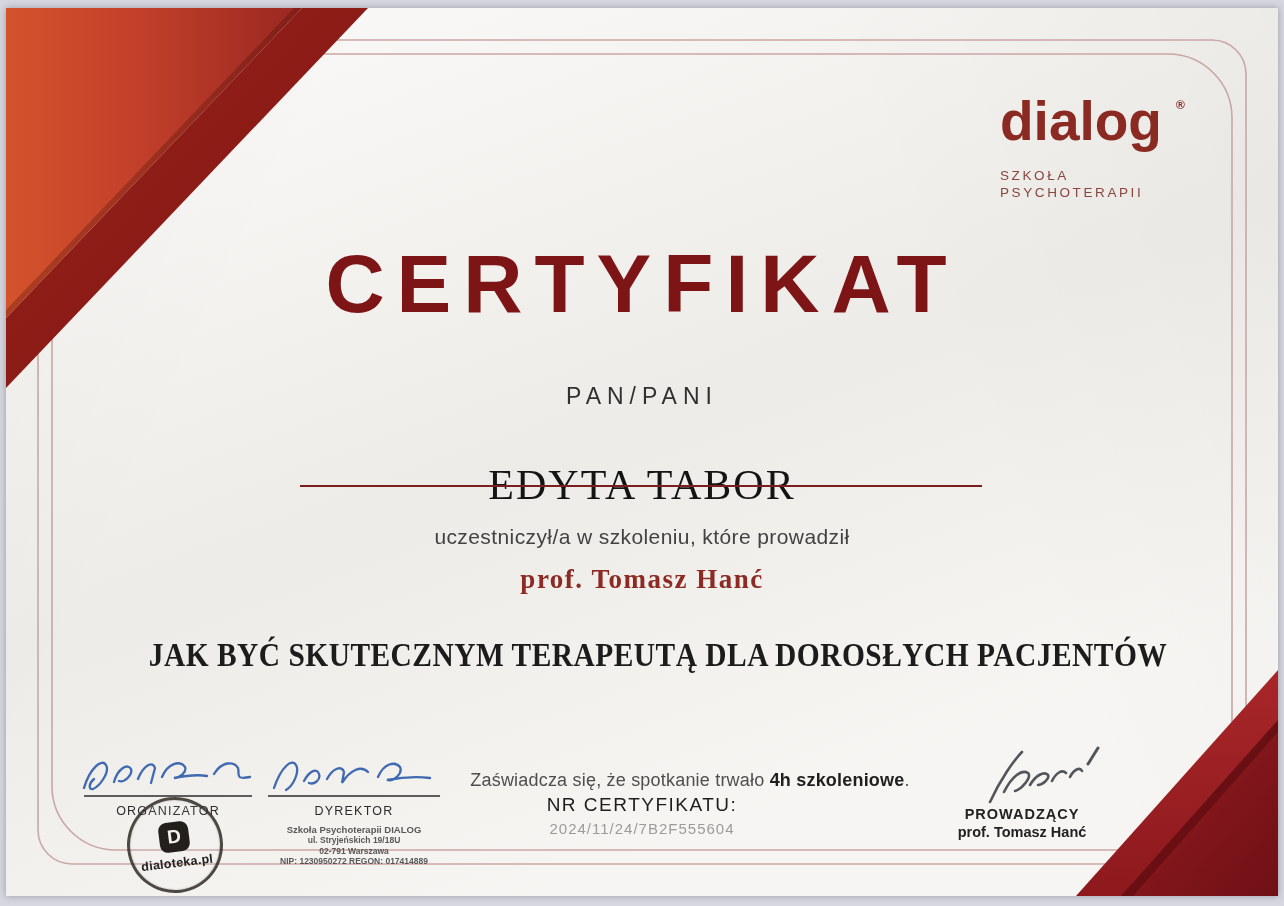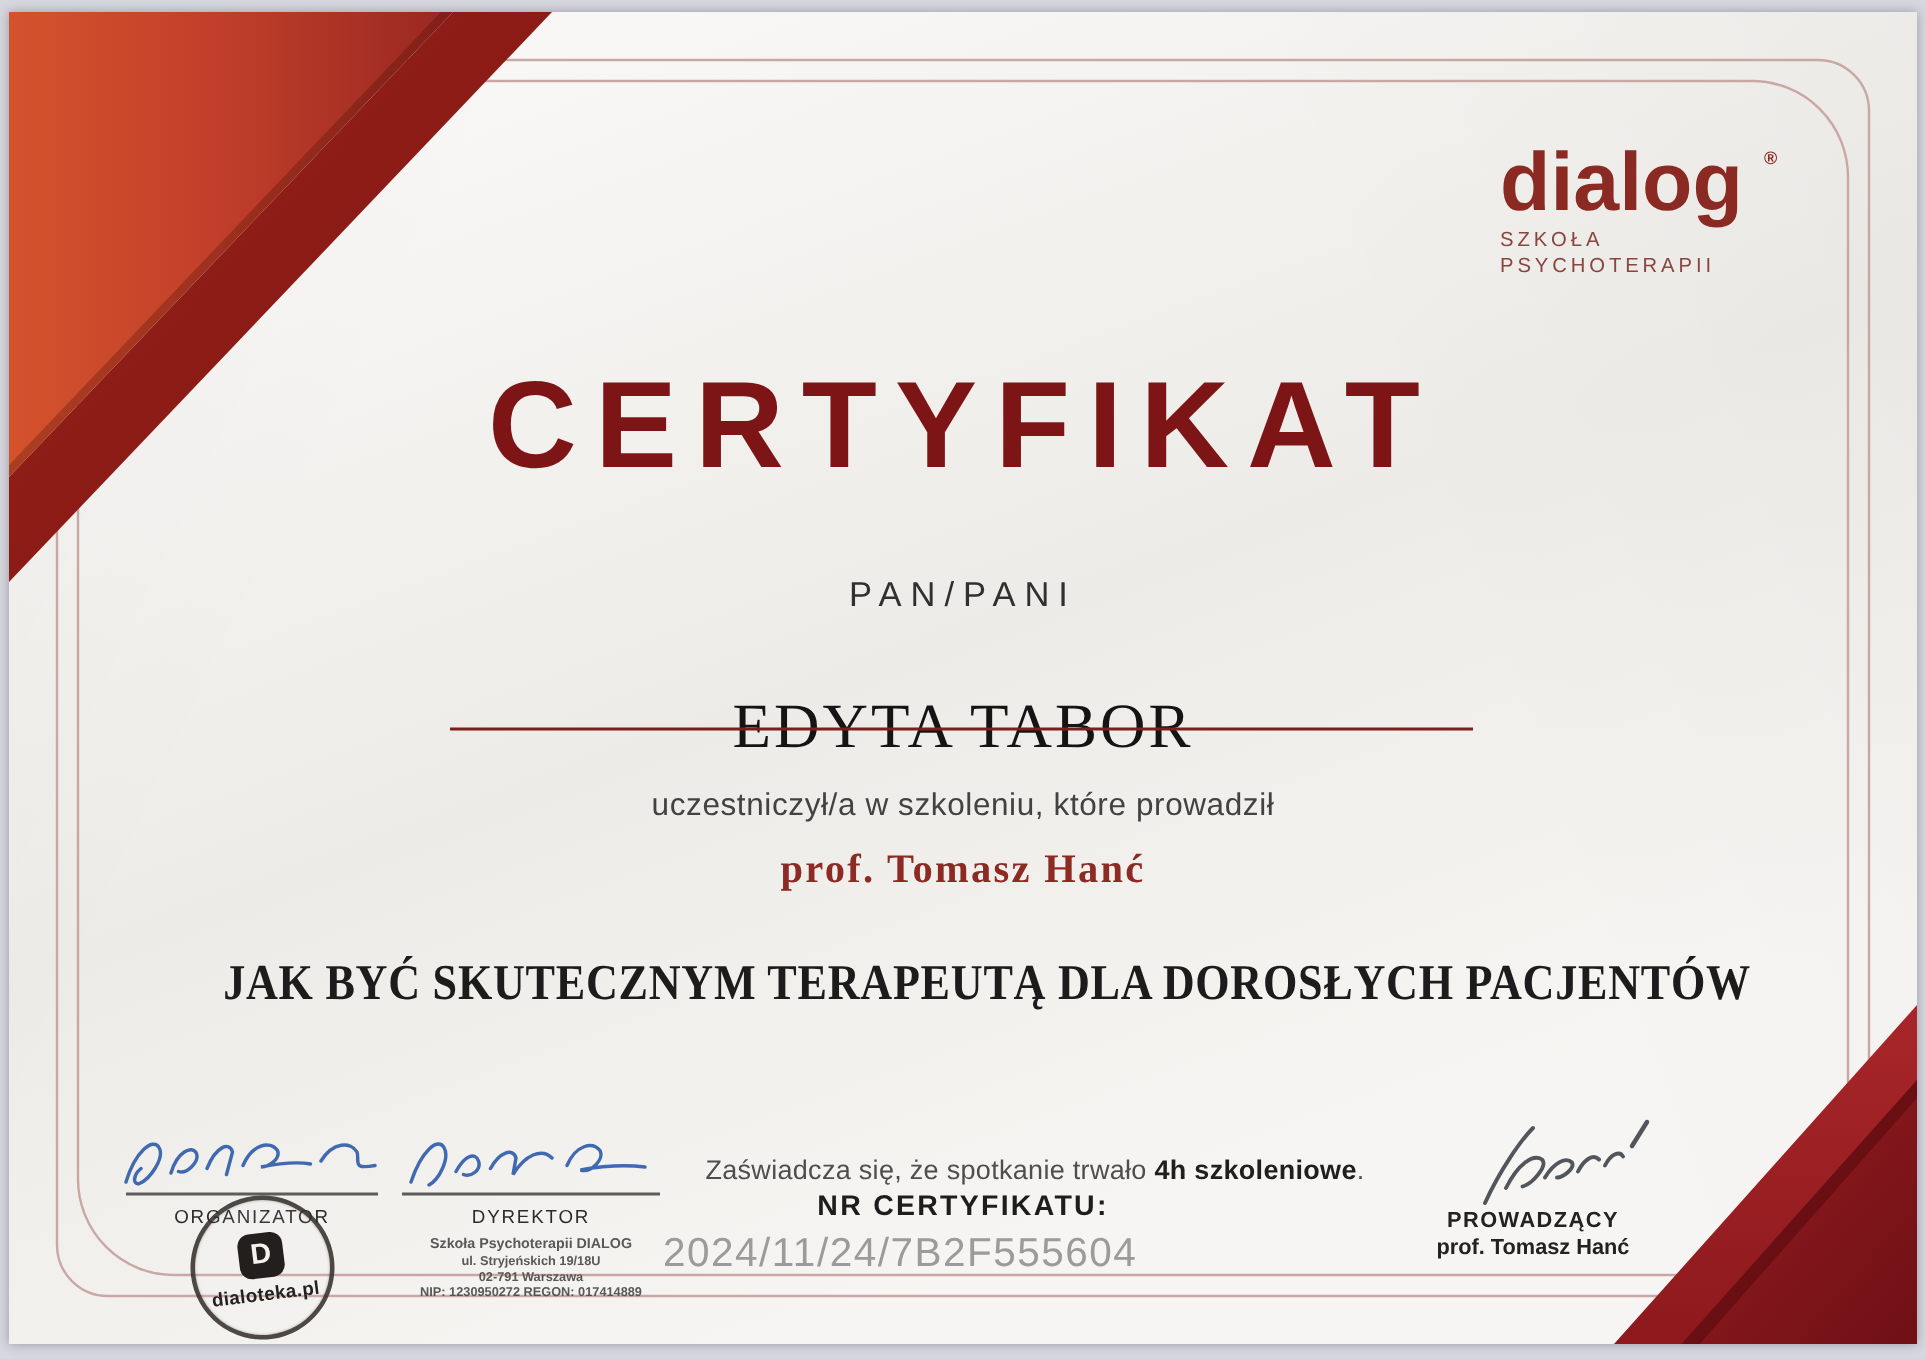--- a/index.html
+++ b/index.html
@@ -32,21 +32,21 @@
     font-family:Liberation Sans, sans-serif;
     font-weight:700;font-size:55px;line-height:50px;letter-spacing:0px;
   }
   .logo .reg{
     position:absolute;left:176px;top:2px;font-size:12px;font-weight:700;
     color:#8b2a22;
   }
   .logo .sub{
     font-family:"Liberation Sans", sans-serif;
     color:#8a453e;font-size:13.5px;letter-spacing:2.6px;line-height:16.5px;
-    margin-top:6px;
+    margin-top:22px;
   }
 
   .title{
     top:206px;
     font-size:82px;font-weight:700;letter-spacing:12px;
     color:#7d1416;
   }
   .salutation{
     top:352px;
     font-size:23px;letter-spacing:6px;color:#303030;
@@ -109,25 +109,25 @@
 
   .dir-stamp{
     left:252px;top:816px;width:192px;text-align:center;color:#4c4c4c;
     filter:blur(0.3px);opacity:0.92;
   }
   .dir-stamp .s1{font-size:9.5px;font-weight:700;line-height:11px;}
   .dir-stamp .s2{font-size:8.5px;line-height:10.5px;font-weight:700;}
 
   .nr-label{
     left:436px;top:786px;width:400px;text-align:center;
-    font-size:19px;font-weight:700;letter-spacing:1.5px;color:#1d1d1d;
+    font-size:19px;font-weight:400;letter-spacing:1.5px;color:#1d1d1d;
   }
   .nr-value{
-    left:436px;top:812px;width:400px;text-align:left;
-    font-size:27px;letter-spacing:1px;color:#9b9b9b;
+    left:436px;top:812px;width:400px;text-align:center;
+    font-size:15px;letter-spacing:1px;color:#9b9b9b;
   }
 
   .leader-role{
     left:916px;top:798px;width:200px;text-align:center;
     font-size:14.5px;font-weight:700;letter-spacing:1px;color:#222;
   }
   .leader-name{
     left:916px;top:816px;width:200px;text-align:center;
     font-size:14.5px;font-weight:700;color:#222;
   }

